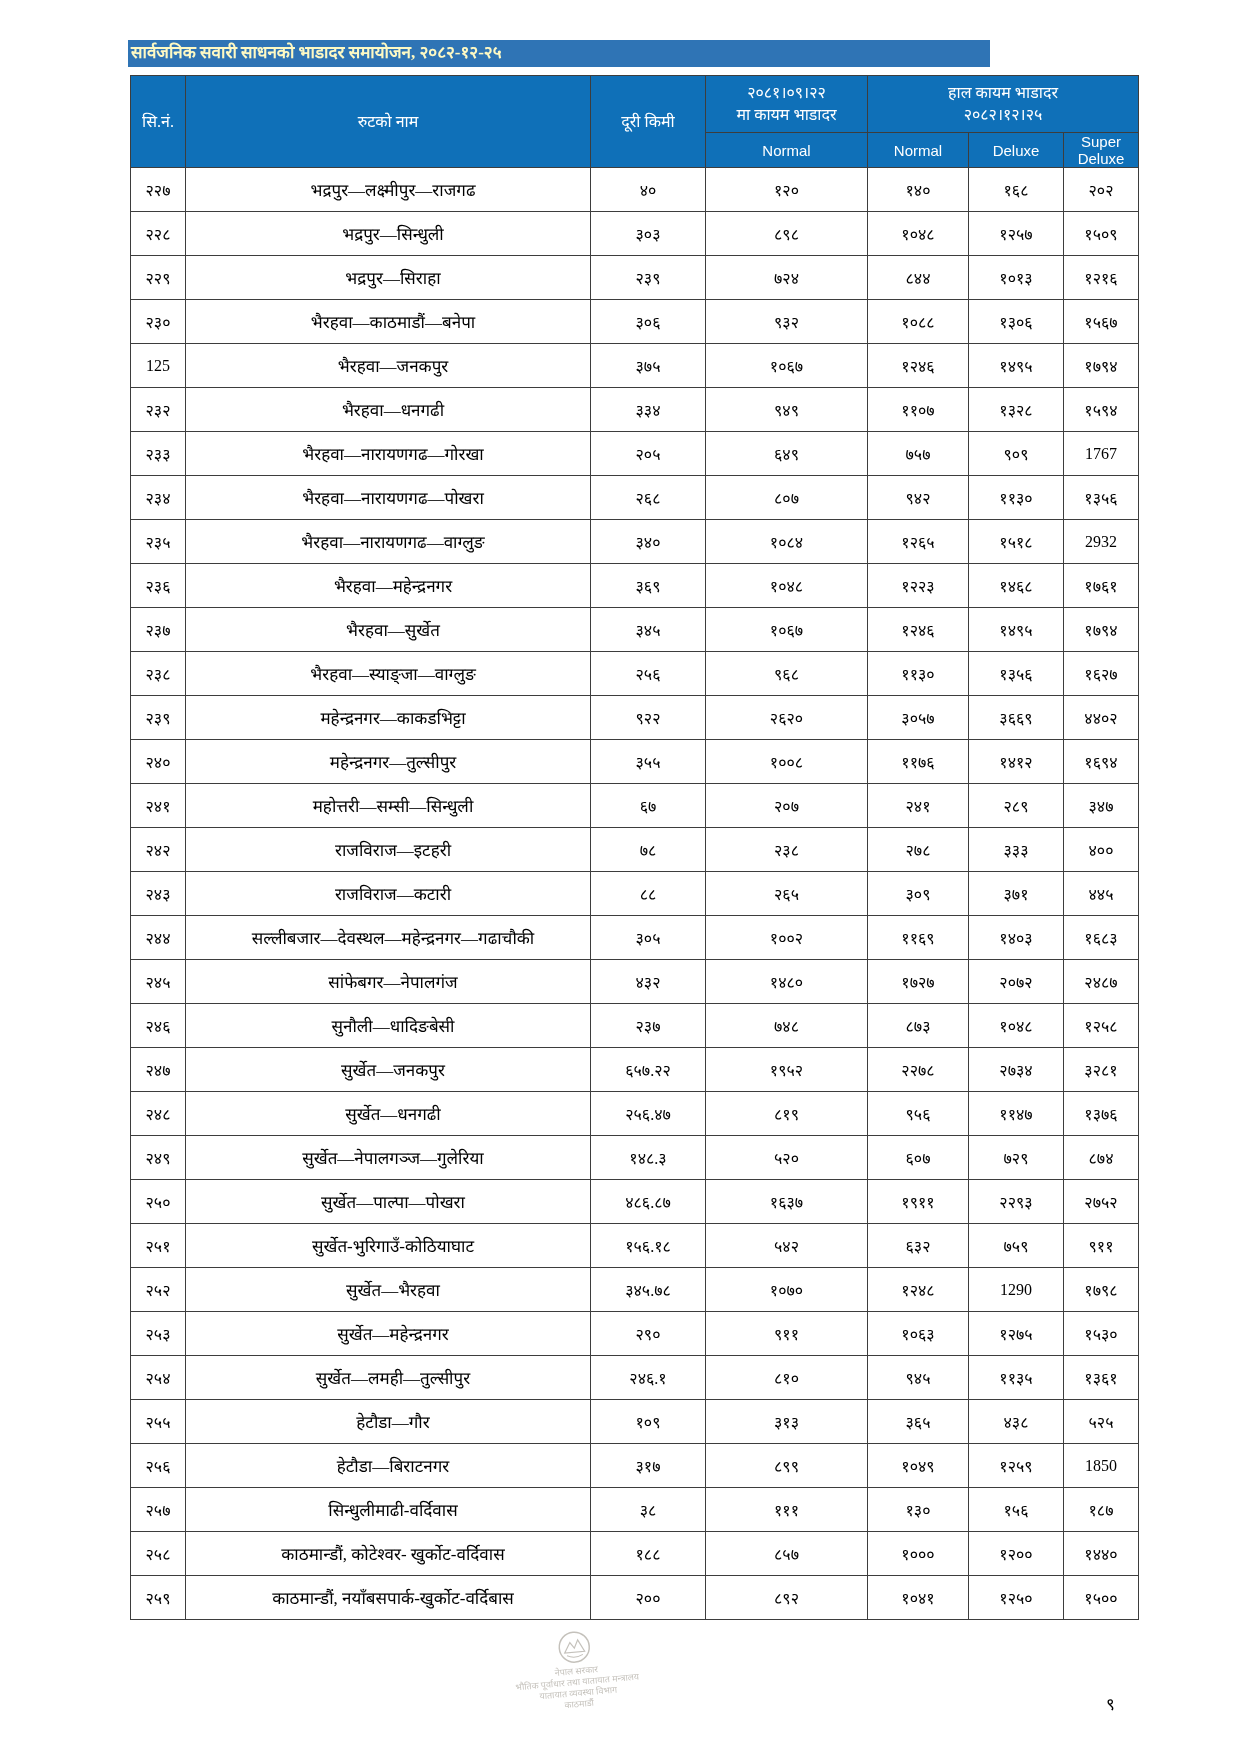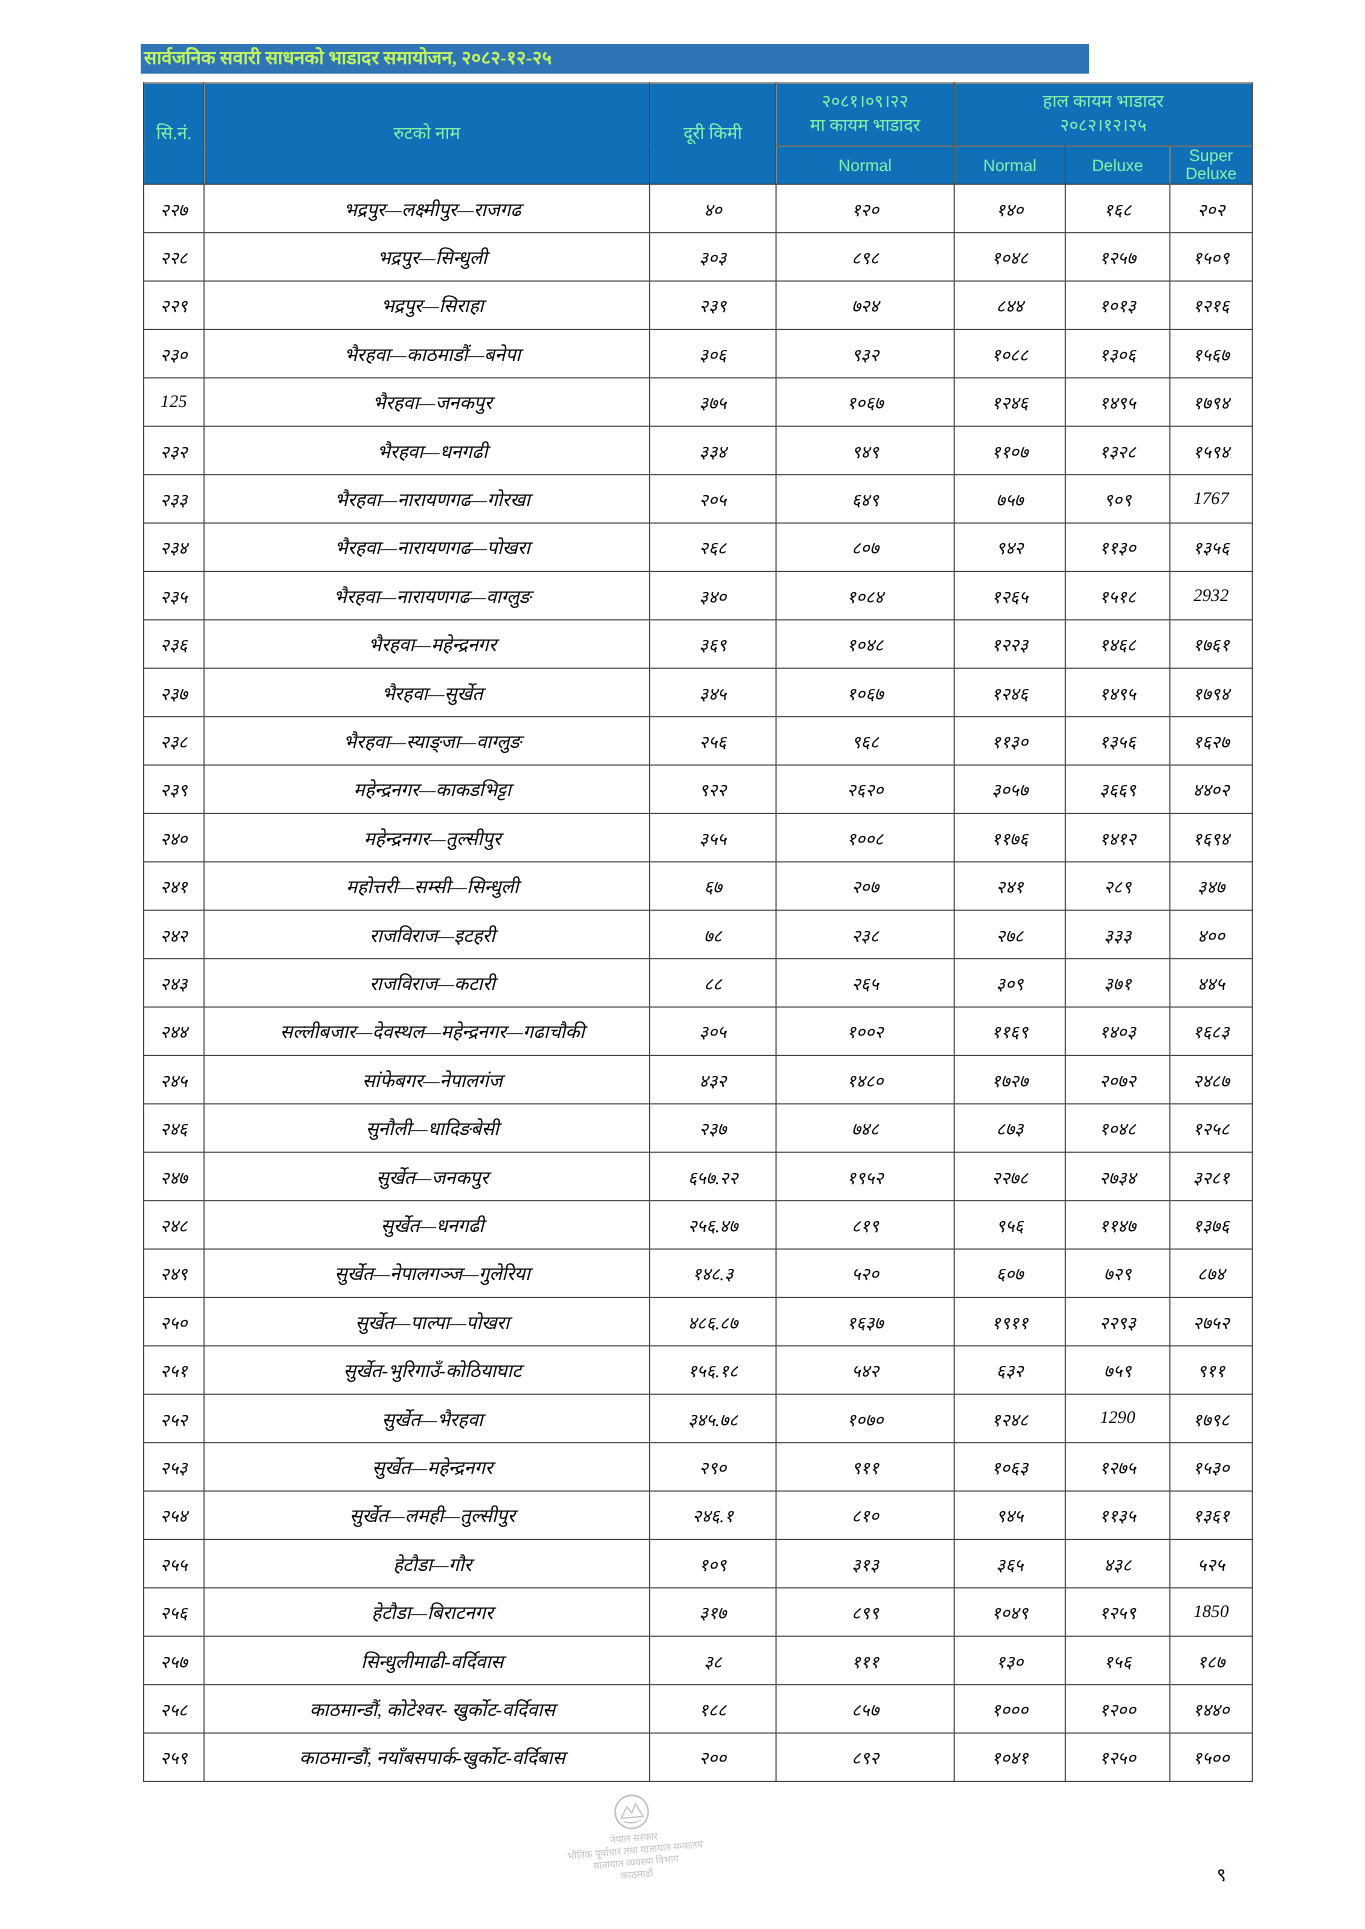--- a/index.html
+++ b/index.html
@@ -3,44 +3,44 @@
 <meta charset="utf-8">
 <style>
   * { margin:0; padding:0; box-sizing:border-box; }
   body { background:#e8e8e8; font-family:"Liberation Serif","DejaVu Serif",serif; }
   .page {
     position:relative; width:1241px; height:1754px;
     background:#ffffff; margin:0 auto; overflow:hidden;
   }
   .title-bar {
     position:absolute; left:128px; top:40px; width:862px; height:27px;
-    background:#2f74b5; color:#bef264; font-weight:bold;
+    background:#2f74b5; color:#fef9c3; font-weight:bold;
     font-size:17px; line-height:26px; padding-left:3px;
     white-space:nowrap;
   }
   table.fare-table {
     position:absolute; left:130px; top:75px; width:1008px;
     border-collapse:collapse; table-layout:fixed;
   }
   table.fare-table th, table.fare-table td {
     border:1px solid #3d3d3d;
     overflow:hidden;
   }
   thead th {
-    background:#0f70b8; color:#86efac; font-weight:normal;
+    background:#0f70b8; color:#ffffff; font-weight:normal;
     text-align:center; vertical-align:middle;
   }
   tr.h1 { height:57px; }
   tr.h2 { height:33px; }
   tr.h1 th { font-size:16px; line-height:22px; }
   tr.h2 th {
     font-family:"Liberation Sans","DejaVu Sans",sans-serif;
     font-size:15px; line-height:17px;
   }
-  tbody tr { height:44px;font-style:italic; }
+  tbody tr { height:44px; }
   tbody td { color:#000; background:#fff; vertical-align:middle; }
   td.c-sn   { text-align:center; font-size:16px; }
   td.c-route{ text-align:center; padding-left:10px; font-size:17px; }
   td.c-num  { text-align:center; font-size:16px; }
   .stamp {
     position:absolute; left:498px; top:1630px; width:160px; height:120px;
     opacity:0.40; transform:rotate(-5deg);
     color:#6e6657; text-align:center;
     font-size:9px; line-height:11px;
   }

